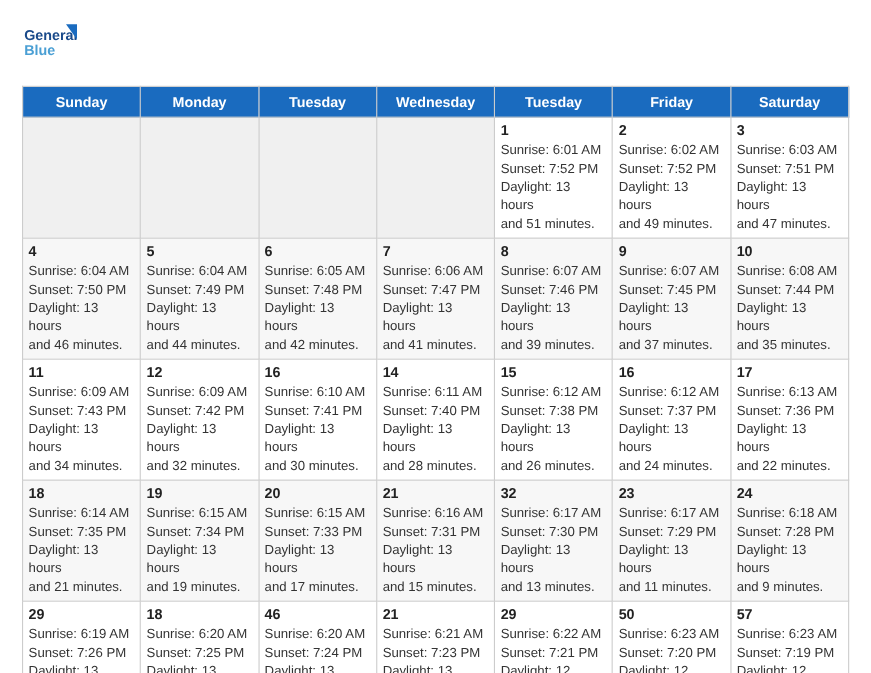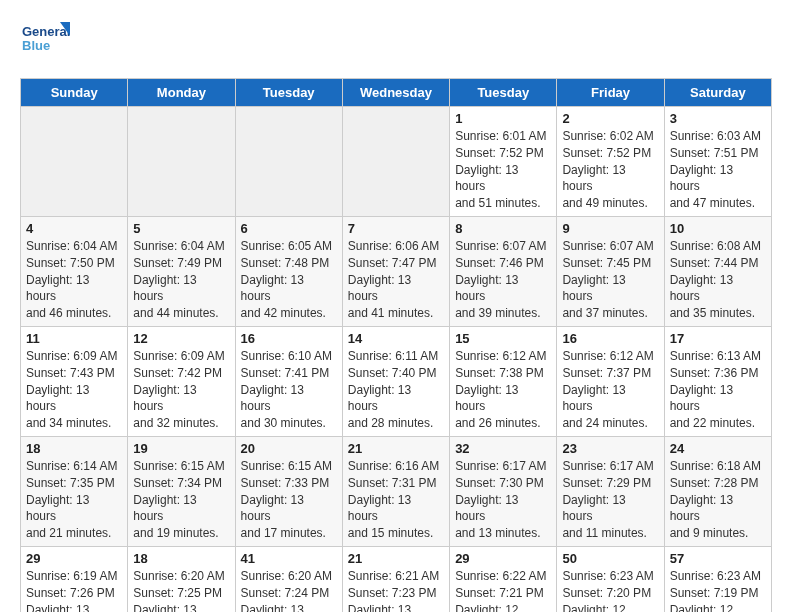--- a/index.html
+++ b/index.html
@@ -215,21 +215,21 @@
       <tr>
         <td>
           <span class="day-number">29</span>
           <div class="day-info">Sunrise: 6:19 AM<br>Sunset: 7:26 PM<br>Daylight: 13 hours<br>and 7 minutes.</div>
         </td>
         <td>
           <span class="day-number">18</span>
           <div class="day-info">Sunrise: 6:20 AM<br>Sunset: 7:25 PM<br>Daylight: 13 hours<br>and 5 minutes.</div>
         </td>
         <td>
-          <span class="day-number">41</span>
+          <span class="day-number">46</span>
           <div class="day-info">Sunrise: 6:20 AM<br>Sunset: 7:24 PM<br>Daylight: 13 hours<br>and 3 minutes.</div>
         </td>
         <td>
           <span class="day-number">21</span>
           <div class="day-info">Sunrise: 6:21 AM<br>Sunset: 7:23 PM<br>Daylight: 13 hours<br>and 1 minute.</div>
         </td>
         <td>
           <span class="day-number">29</span>
           <div class="day-info">Sunrise: 6:22 AM<br>Sunset: 7:21 PM<br>Daylight: 12 hours<br>and 59 minutes.</div>
         </td>

